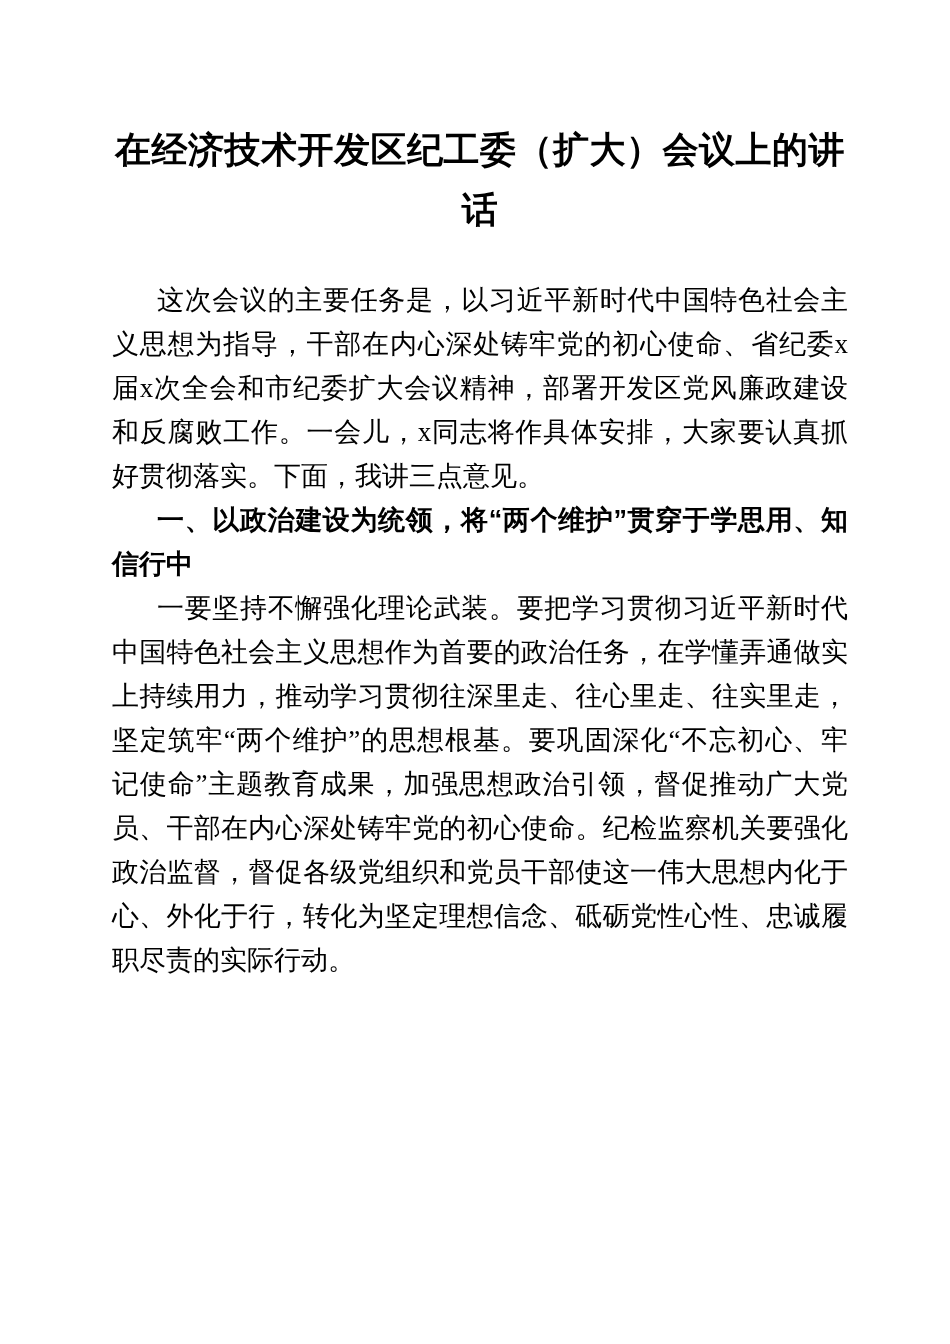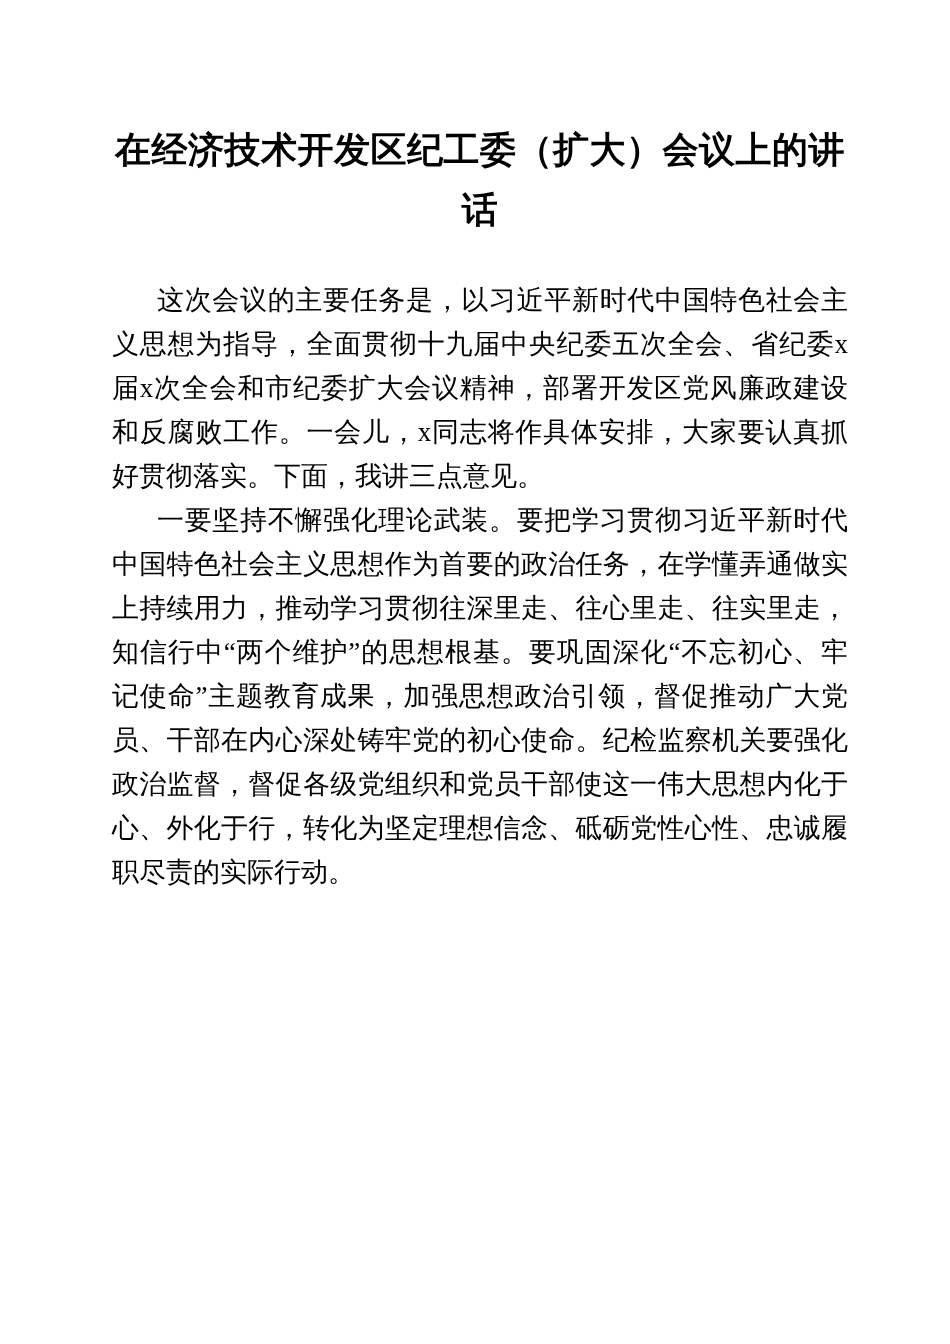--- a/index.html
+++ b/index.html
@@ -47,19 +47,20 @@
     font-weight: bold;
   }
 </style>
 </head>
 <body>
 
 <div class="page">
   <div class="content">
     <h1 class="doc-title">在经济技术开发区纪工委（扩大）会议上的讲话</h1>
 
-    <p class="para">这次会议的主要任务是，以习近平新时代中国特色社会主义思想为指导，全面贯彻十九届中央纪委五次全会、省纪委x届x次全会和市纪委扩大会议精神，部署开发区党风廉政建设和反腐败工作。一会儿，x同志将作具体安排，大家要认真抓好贯彻落实。下面，我讲三点意见。</p>
+    <p class="para">这次会议的主要任务是，以习近平新时代中国特色社会主义思想为指导，干部在内心深处铸牢党的初心使命、省纪委x届x次全会和市纪委扩大会议精神，部署开发区党风廉政建设和反腐败工作。一会儿，x同志将作具体安排，大家要认真抓好贯彻落实。下面，我讲三点意见。</p>
+
+    <p class="para heading">一、以政治建设为统领，将“两个维护”贯穿于学思用、知信行中</p>
 
 
-
-    <p class="para">一要坚持不懈强化理论武装。要把学习贯彻习近平新时代中国特色社会主义思想作为首要的政治任务，在学懂弄通做实上持续用力，推动学习贯彻往深里走、往心里走、往实里走，知信行中“两个维护”的思想根基。要巩固深化“不忘初心、牢记使命”主题教育成果，加强思想政治引领，督促推动广大党员、干部在内心深处铸牢党的初心使命。纪检监察机关要强化政治监督，督促各级党组织和党员干部使这一伟大思想内化于心、外化于行，转化为坚定理想信念、砥砺党性心性、忠诚履职尽责的实际行动。</p>
+    <p class="para">一要坚持不懈强化理论武装。要把学习贯彻习近平新时代中国特色社会主义思想作为首要的政治任务，在学懂弄通做实上持续用力，推动学习贯彻往深里走、往心里走、往实里走，坚定筑牢“两个维护”的思想根基。要巩固深化“不忘初心、牢记使命”主题教育成果，加强思想政治引领，督促推动广大党员、干部在内心深处铸牢党的初心使命。纪检监察机关要强化政治监督，督促各级党组织和党员干部使这一伟大思想内化于心、外化于行，转化为坚定理想信念、砥砺党性心性、忠诚履职尽责的实际行动。</p>
   </div>
 </div>
 
 </body></html>

